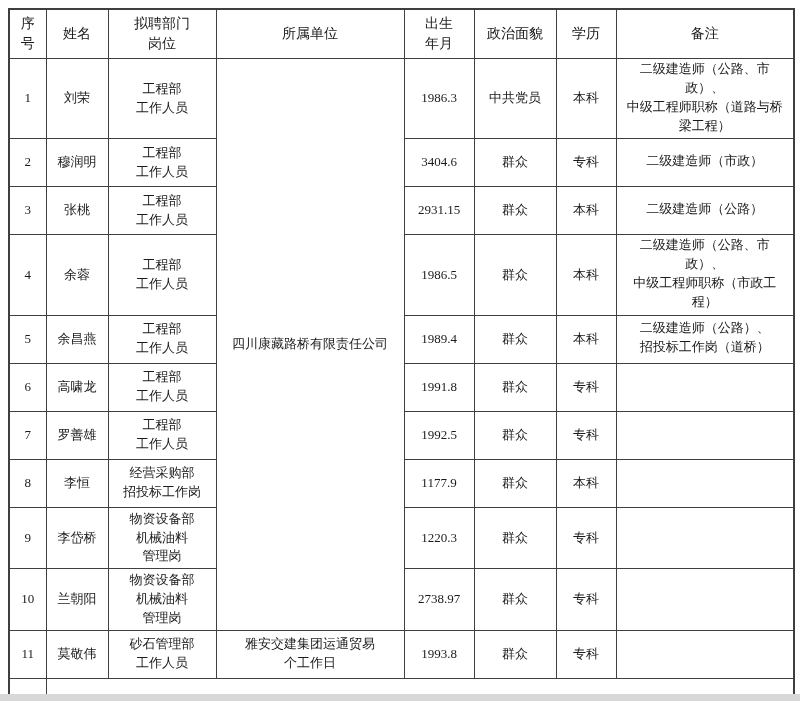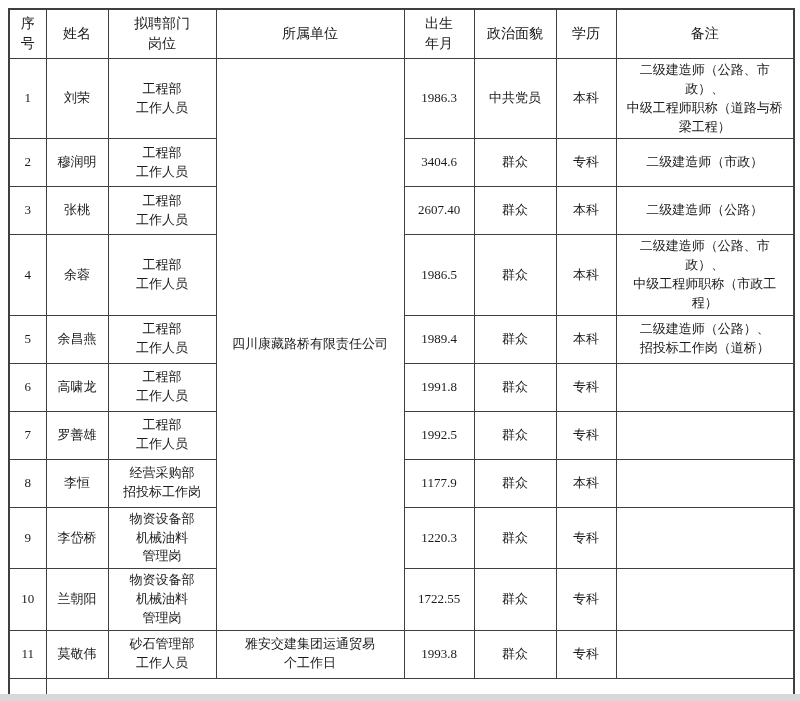--- a/index.html
+++ b/index.html
@@ -43,20 +43,21 @@
   table.roster tbody td {
     font-size: 13px;
     height: 43px;
     line-height: 1.45;
   }
   td.cell-remark {
     text-align: left;
     font-size: 11px;
     line-height: 1.5;
     padding: 2px 5px;
+    font-family: Liberation Mono, monospace;
   }
   td.cell-unit {
     font-size: 13px;
     line-height: 1.6;
   }
   tbody.footer-body td {
     height: 96px;
   }
   td.footer-label {
     font-size: 14px;
@@ -128,21 +129,21 @@
           <td class="cell-birth">3404.6</td>
           <td class="cell-politics">群众</td>
           <td class="cell-education">专科</td>
           <td class="cell-remark">二级建造师（市政）</td>
         </tr>
         <tr>
           <td class="cell-no">3</td>
           <td class="cell-name">张桃</td>
           <td class="cell-position">工程部
 工作人员</td>
-          <td class="cell-birth">2607.40</td>
+          <td class="cell-birth">2931.15</td>
           <td class="cell-politics">群众</td>
           <td class="cell-education">本科</td>
           <td class="cell-remark">二级建造师（公路）</td>
         </tr>
         <tr>
           <td class="cell-no">4</td>
           <td class="cell-name">余蓉</td>
           <td class="cell-position">工程部
 工作人员</td>
           <td class="cell-birth">1986.5</td>
@@ -202,21 +203,21 @@
           <td class="cell-politics">群众</td>
           <td class="cell-education">专科</td>
           <td class="cell-remark"></td>
         </tr>
         <tr>
           <td class="cell-no">10</td>
           <td class="cell-name">兰朝阳</td>
           <td class="cell-position">物资设备部
 机械油料
 管理岗</td>
-          <td class="cell-birth">1722.55</td>
+          <td class="cell-birth">2738.97</td>
           <td class="cell-politics">群众</td>
           <td class="cell-education">专科</td>
           <td class="cell-remark"></td>
         </tr>
         <tr>
           <td class="cell-no">11</td>
           <td class="cell-name">莫敬伟</td>
           <td class="cell-position">砂石管理部
 工作人员</td>
           <td class="cell-unit" rowspan="1">雅安交建集团运通贸易

